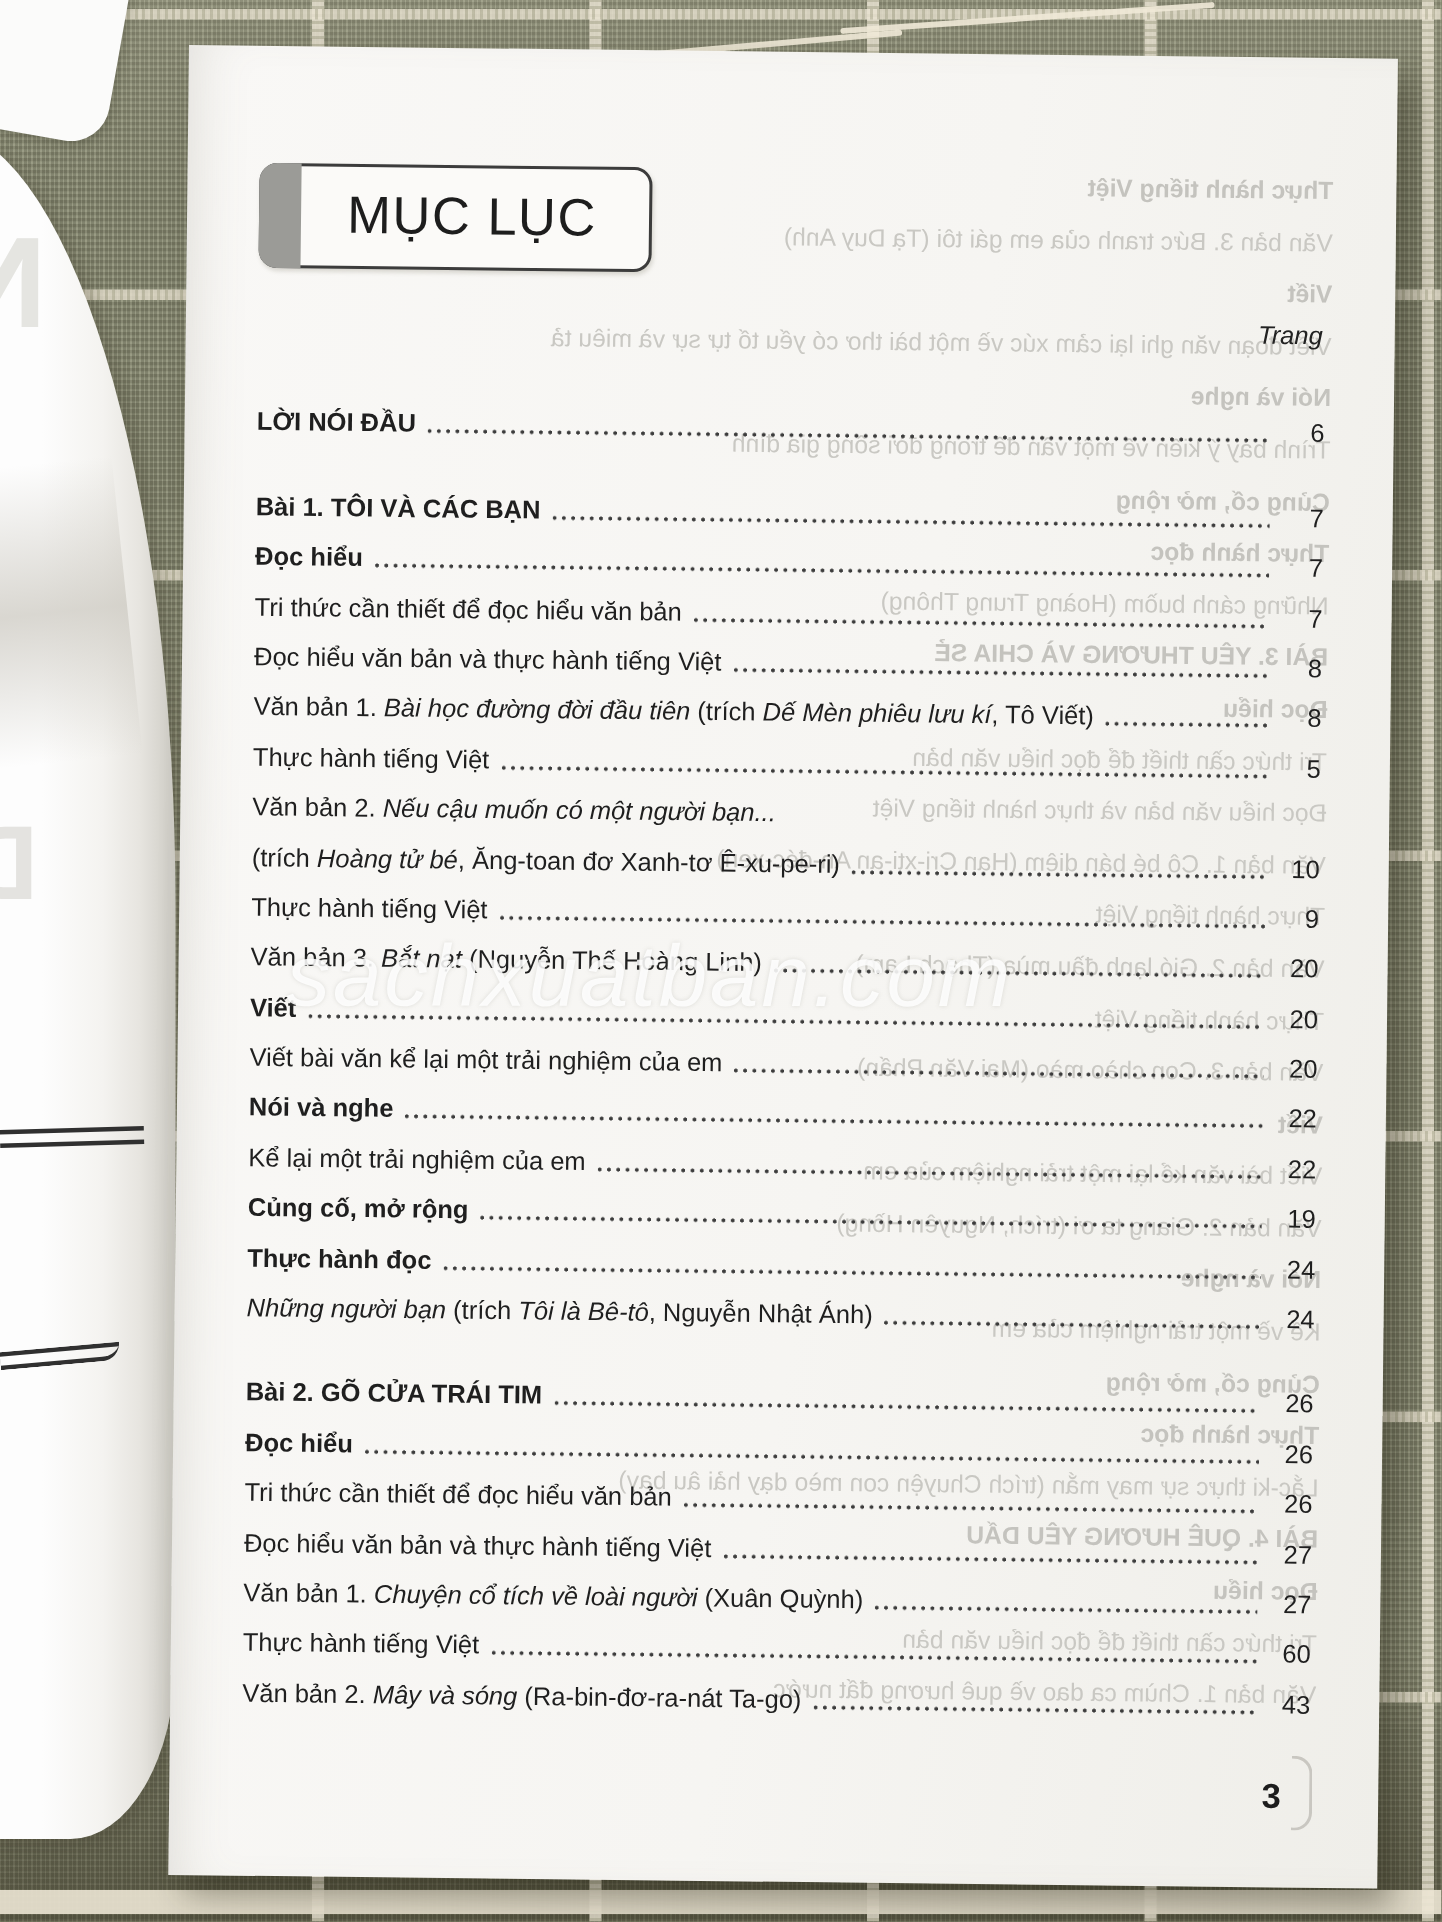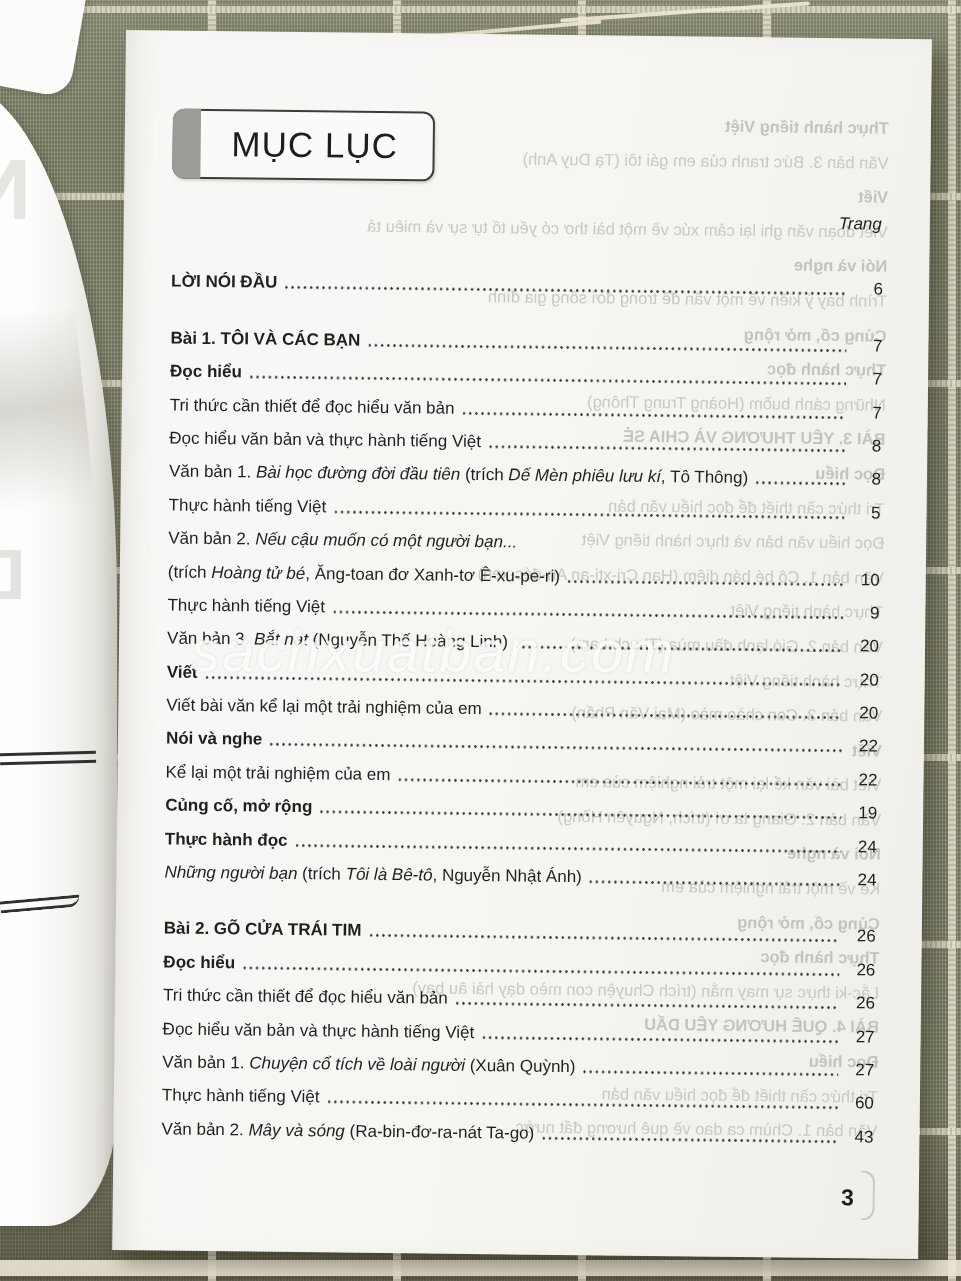--- a/index.html
+++ b/index.html
@@ -183,21 +183,21 @@
             <span class="label"><span>Tri thức cần thiết để đọc hiểu văn bản</span></span>
             <span class="leader"></span>
             <span class="pagenum">7</span>
           </div>
           <div class="toc-row">
             <span class="label"><span>Đọc hiểu văn bản và thực hành tiếng Việt</span></span>
             <span class="leader"></span>
             <span class="pagenum">8</span>
           </div>
           <div class="toc-row">
-            <span class="label"><span>Văn bản 1. </span><i>Bài học đường đời đầu tiên</i><span> (trích </span><i>Dế Mèn phiêu lưu kí</i><span>, Tô Thông)</span></span>
+            <span class="label"><span>Văn bản 1. </span><i>Bài học đường đời đầu tiên</i><span> (trích </span><i>Dế Mèn phiêu lưu kí</i><span>, Tô Viết)</span></span>
             <span class="leader"></span>
             <span class="pagenum">8</span>
           </div>
           <div class="toc-row">
             <span class="label"><span>Thực hành tiếng Việt</span></span>
             <span class="leader"></span>
             <span class="pagenum">5</span>
           </div>
           <div class="toc-row">
             <span class="label"><span>Văn bản 2. </span><i>Nếu cậu muốn có một người bạn...</i></span>

